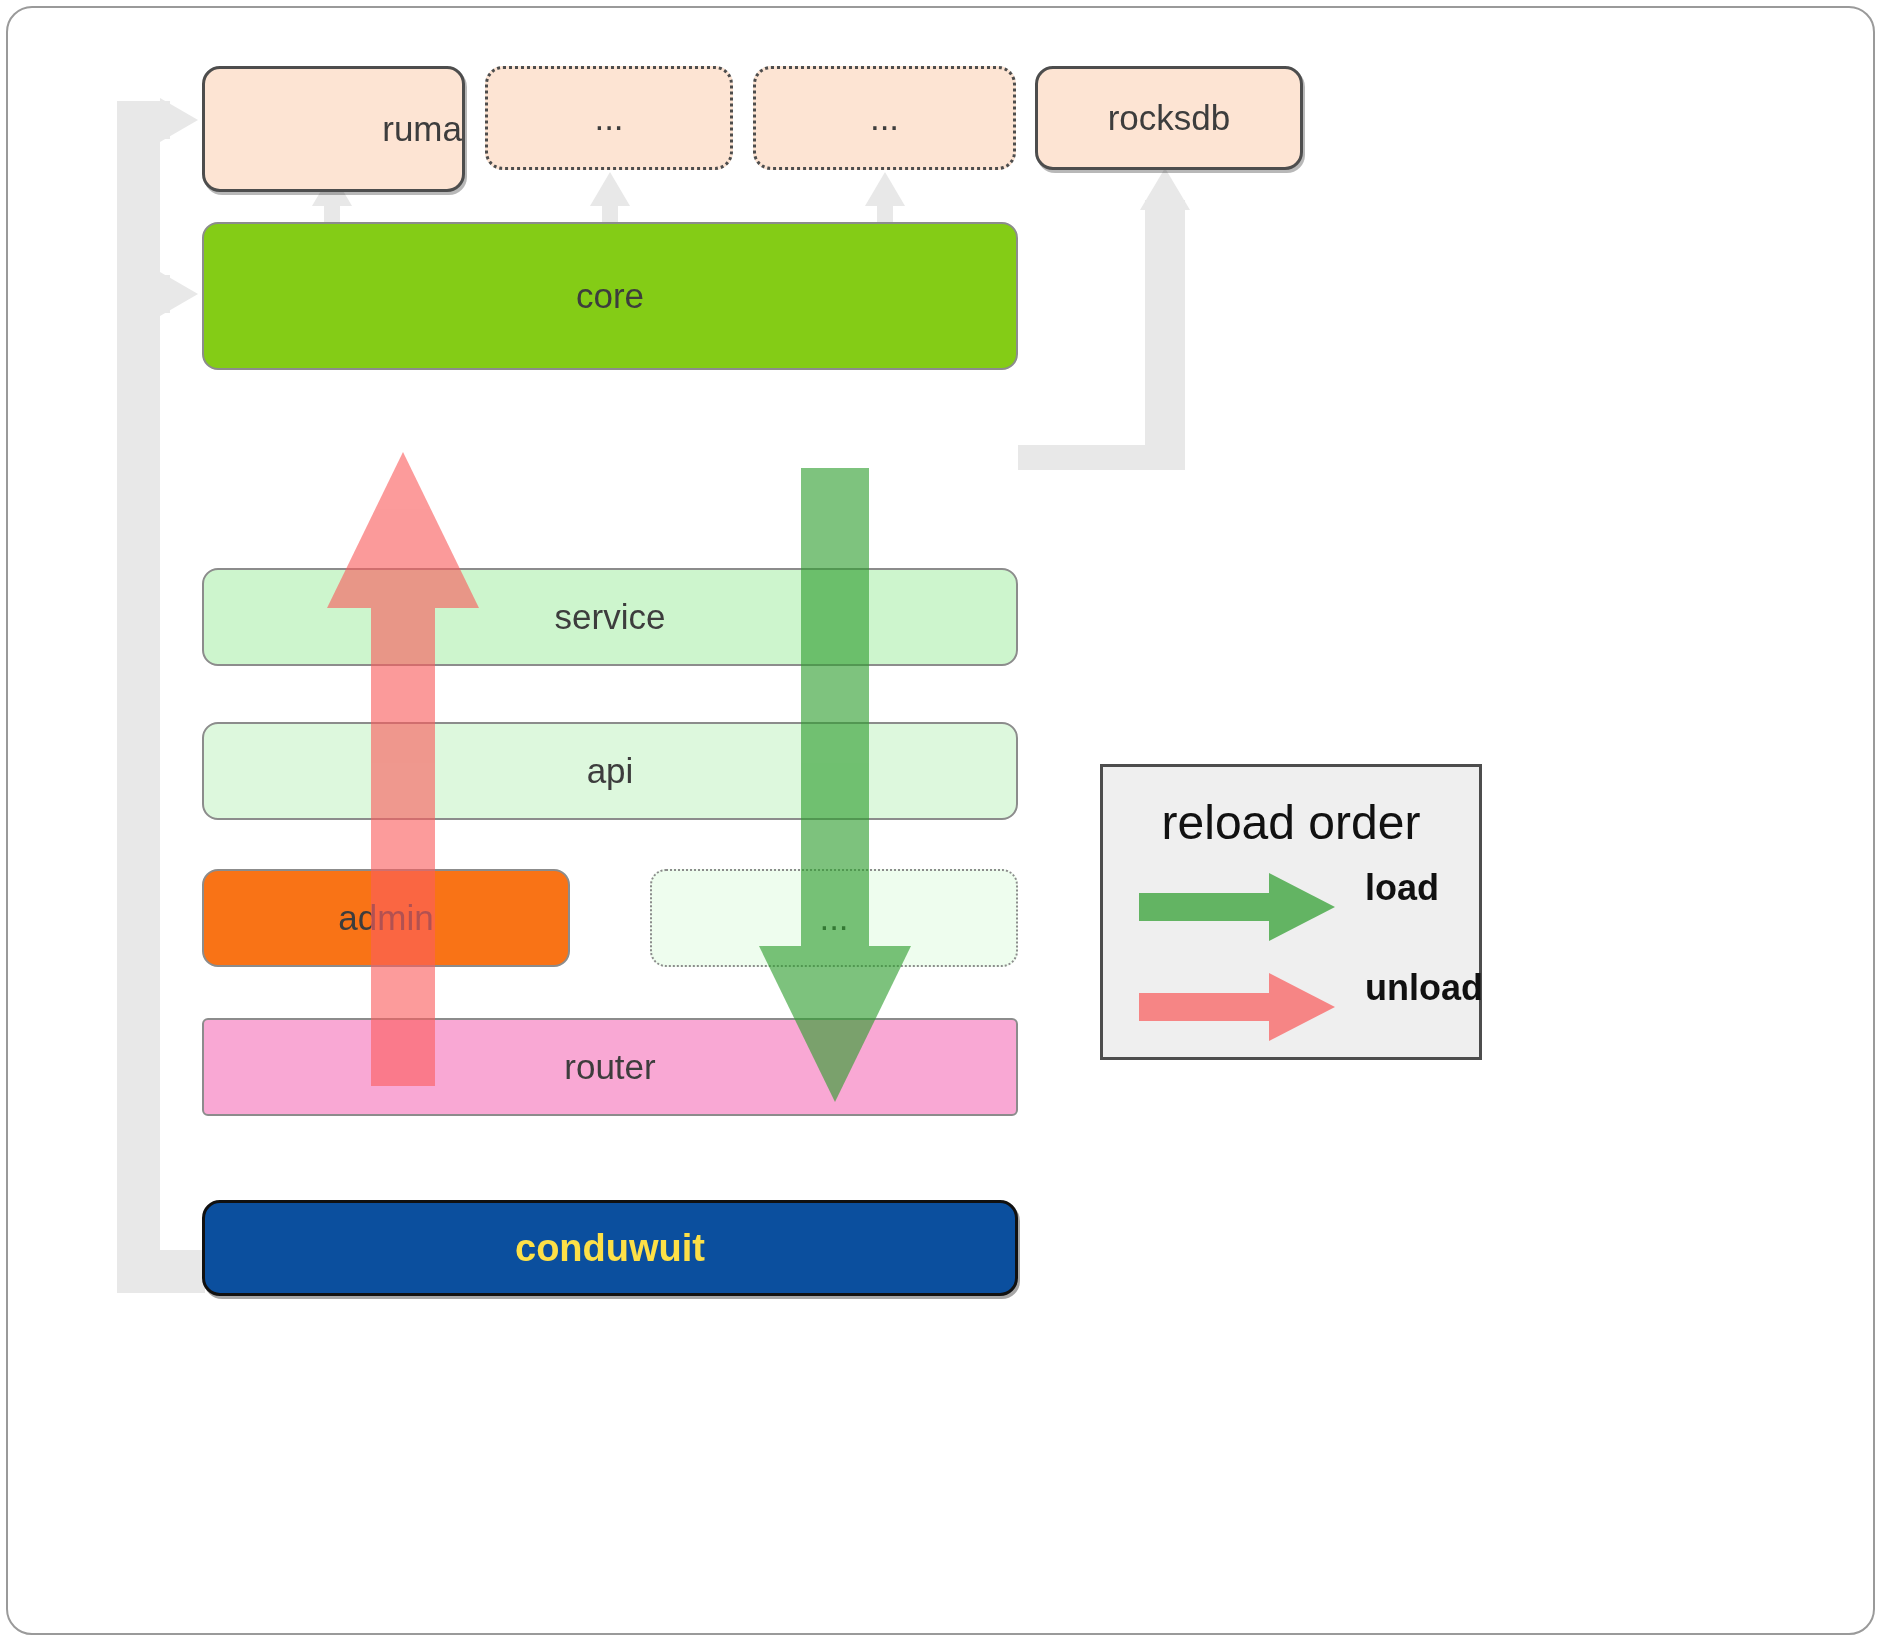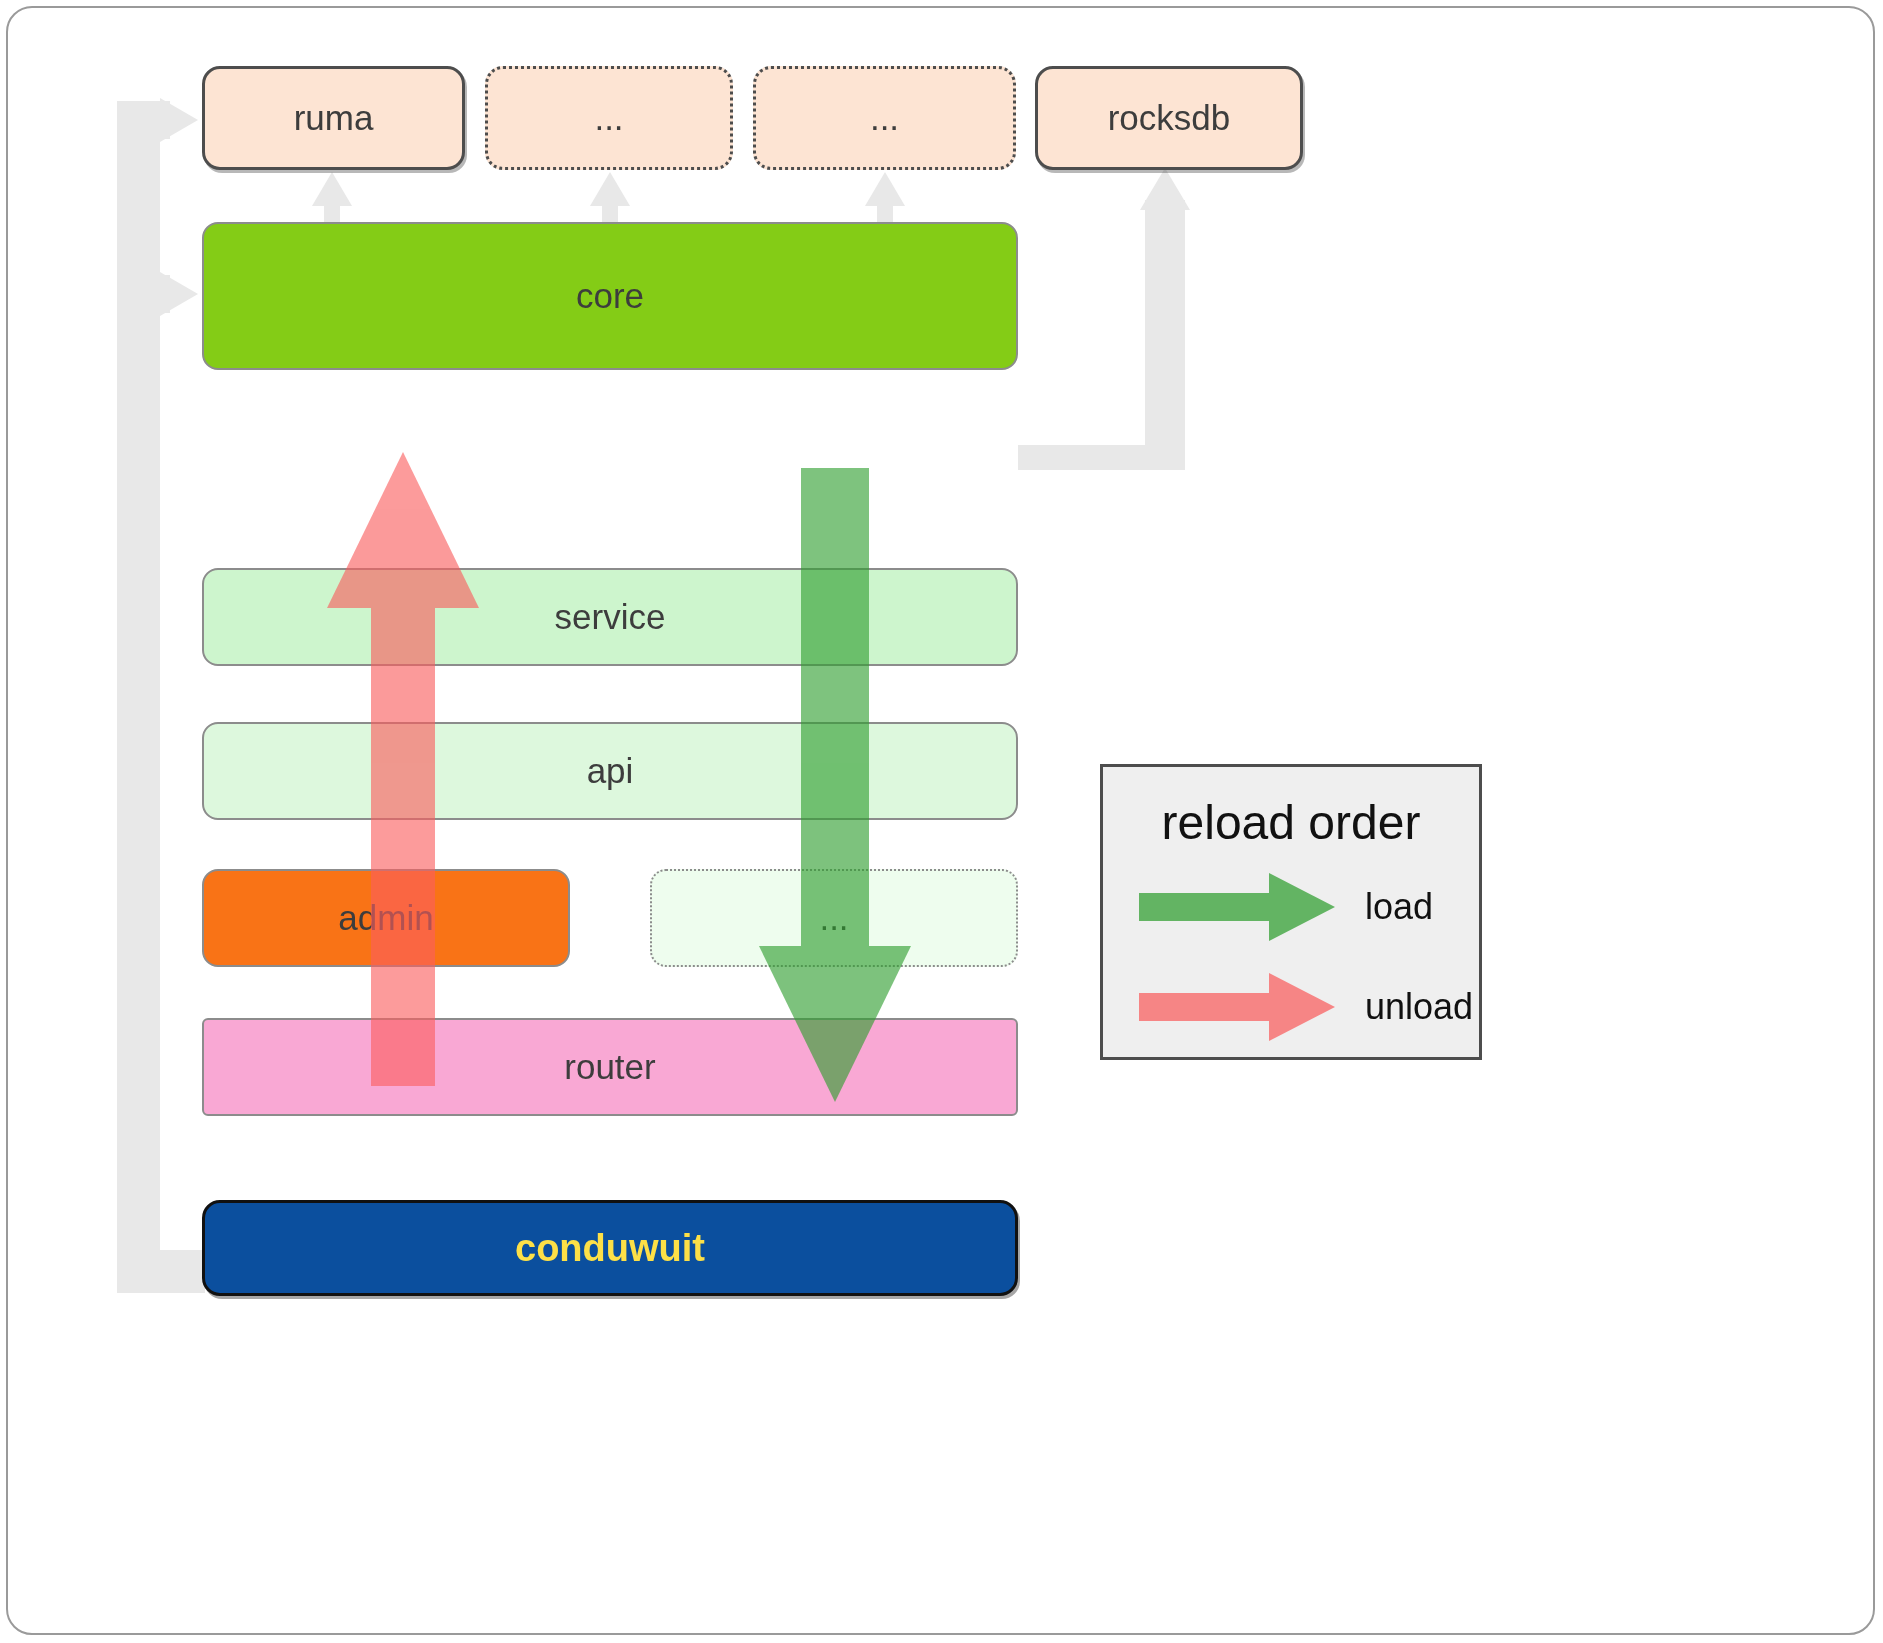--- a/index.html
+++ b/index.html
@@ -85,21 +85,21 @@
     border:3px solid #4d4d4d;
     box-sizing:border-box;
     z-index:4;
   }
   #legend-title{
     position:absolute;left:0;top:28px;width:100%;
     text-align:center;font-size:48px;color:#111;
   }
   .legend-row{
     position:absolute;left:0;width:100%;height:80px;
-    display:flex;align-items:center;
+    display:flex;font-weight:bold;
   }
   .legend-glyph{
     position:relative;width:210px;height:80px;margin-left:34px;flex:0 0 auto;
   }
   .legend-label{
     font-size:36px;color:#111;margin-left:18px;
   }
 </style>
 </head>
 <body>
@@ -128,21 +128,21 @@
 
       <path d="M324,196 L324,226 L340,226 L340,196 Z"></path>
       <path d="M332,172 L352,206 L312,206 Z"></path>
       <path d="M602,196 L602,226 L618,226 L618,196 Z"></path>
       <path d="M610,172 L630,206 L590,206 Z"></path>
       <path d="M877,196 L877,226 L893,226 L893,196 Z"></path>
       <path d="M885,172 L905,206 L865,206 Z"></path>
     </g>
   </svg>
 
-  <div class="node dep" style="left:202px;top:66px;width:263px;height:104px;">
+  <div class="node dep" style="left:202px;top:66px;width:263px;height:126px;justify-content:flex-end;">
     <span>ruma</span>
   </div>
   <div class="node dep dotted" style="left:485px;top:66px;width:248px;height:104px;">
     <span>...</span>
   </div>
   <div class="node dep dotted" style="left:753px;top:66px;width:263px;height:104px;">
     <span>...</span>
   </div>
   <div class="node dep" style="left:1035px;top:66px;width:268px;height:104px;">
     <span>rocksdb</span>

